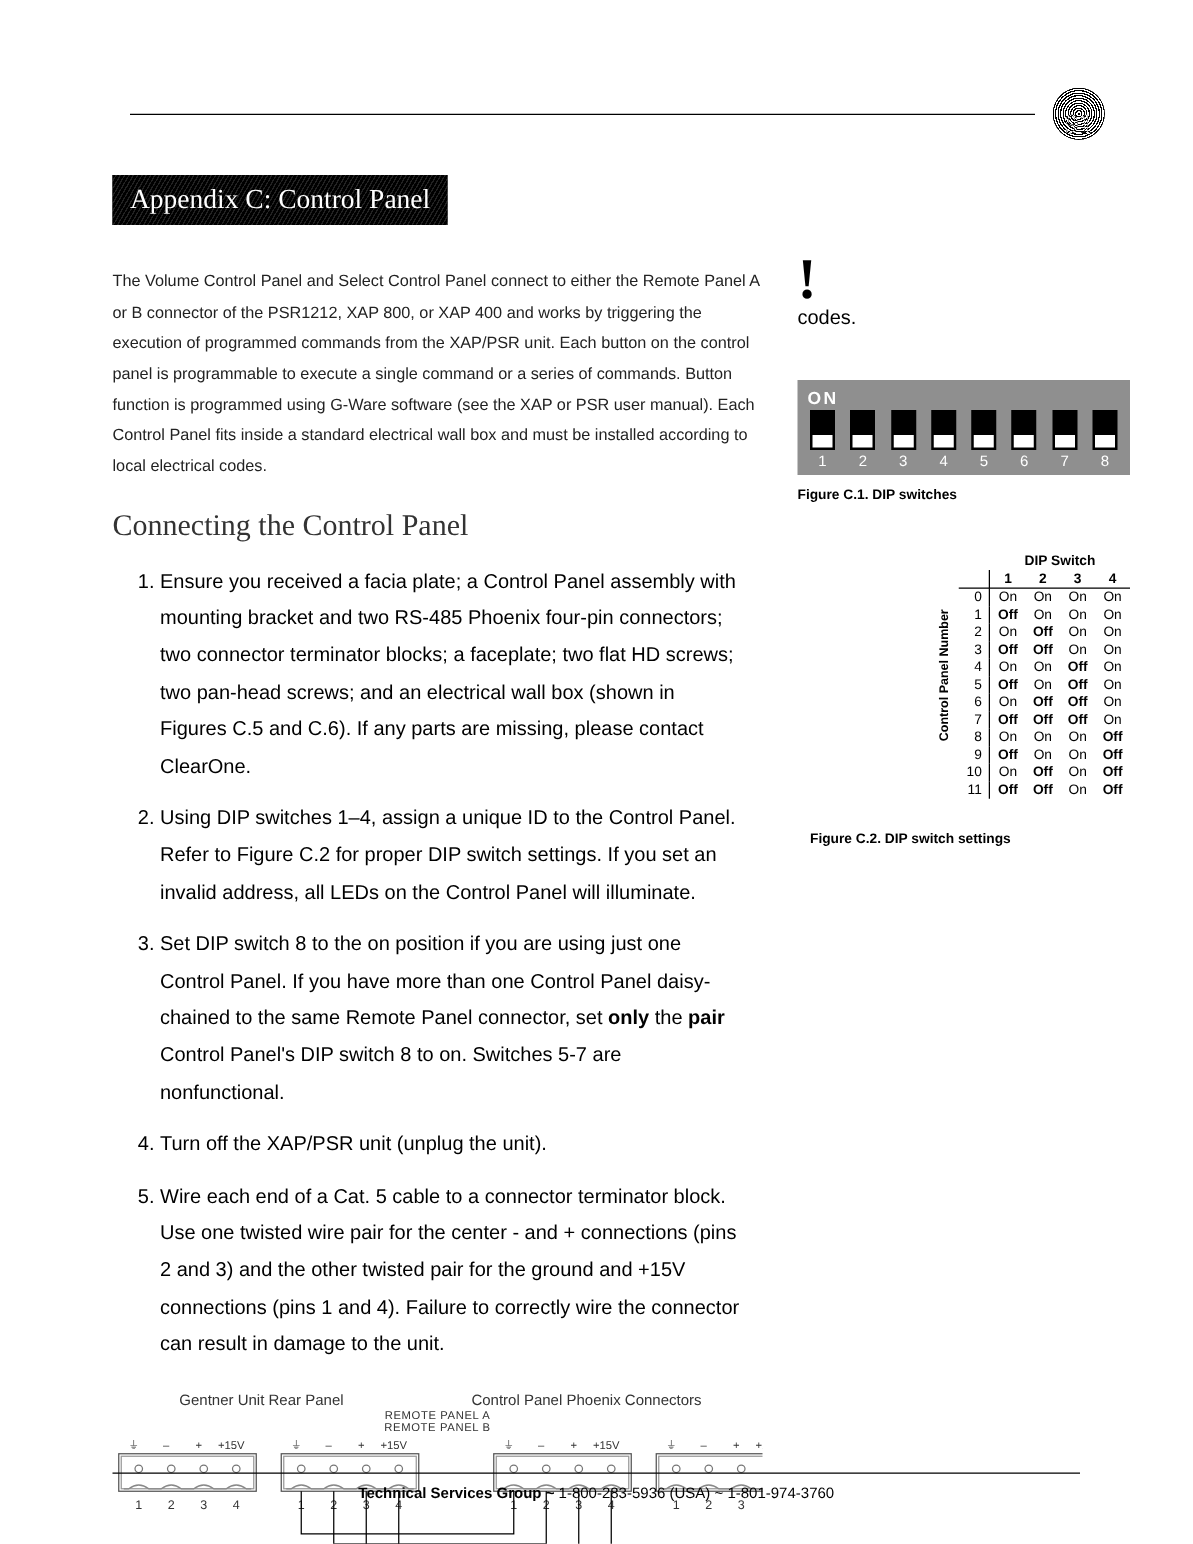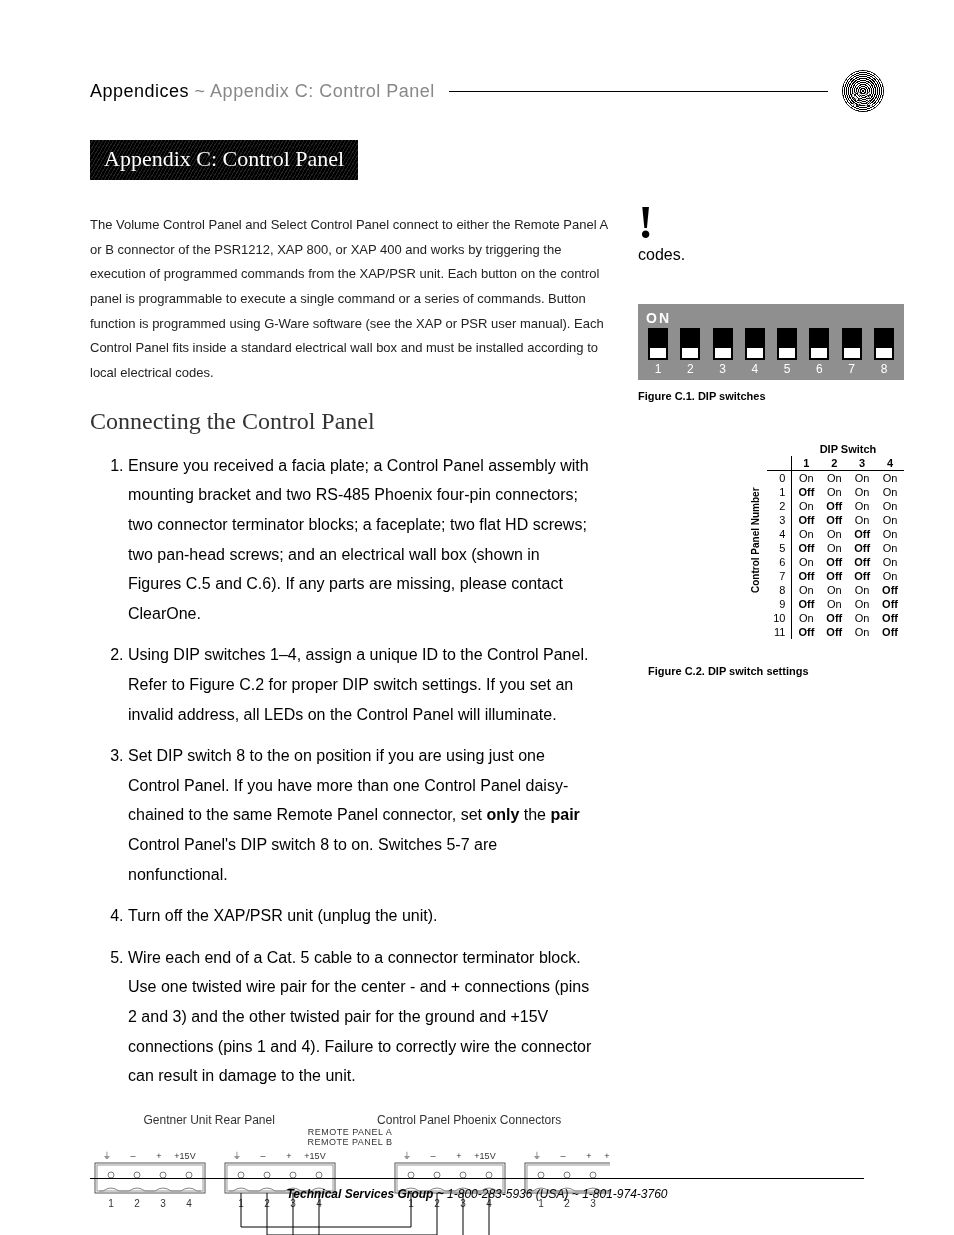--- a/index.html
+++ b/index.html
@@ -229,34 +229,30 @@
     position: absolute;
     bottom: 34px;
     left: 0;
     width: 954px;
     border-top: 1px solid #000;
     margin: 0 90px;
     width: 774px;
     padding-top: 8px;
     font-size: 12px;
     text-align: center;
-    font-style: italic;
   }
   .footer b { font-weight: 700; }
 </style>
 </head>
 <body>
 
 <div class="page">
 
   
   <div class="header-row">
-    <div class="breadcrumb">
-      <span class="dark">Appendices</span><span class="light"> ~ </span><span class="light">Appendix C: Control Panel</span>
-    </div>
     <div class="hr-line"></div>
     <div class="page-number-badge">
       <span>91</span>
     </div>
   </div>
 
   
   <div class="section-tab">Appendix C: Control Panel</div>
 
   

